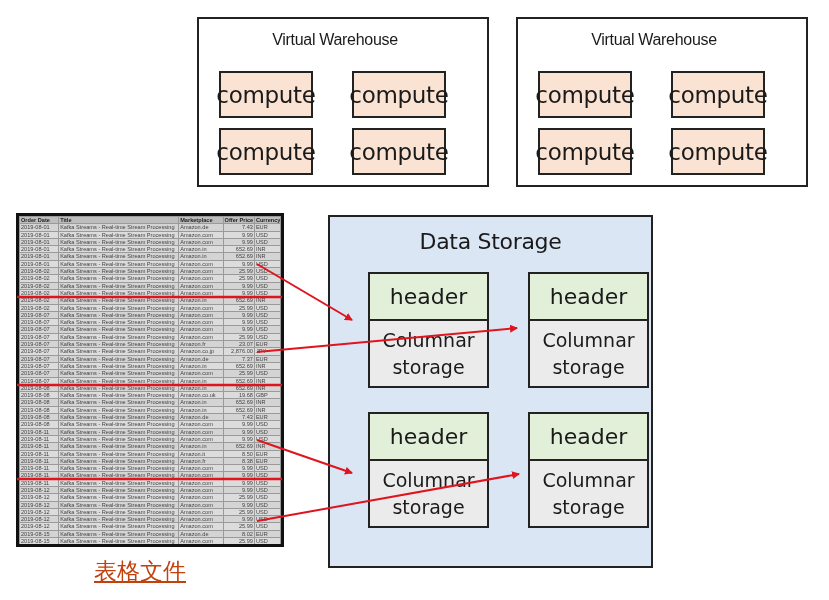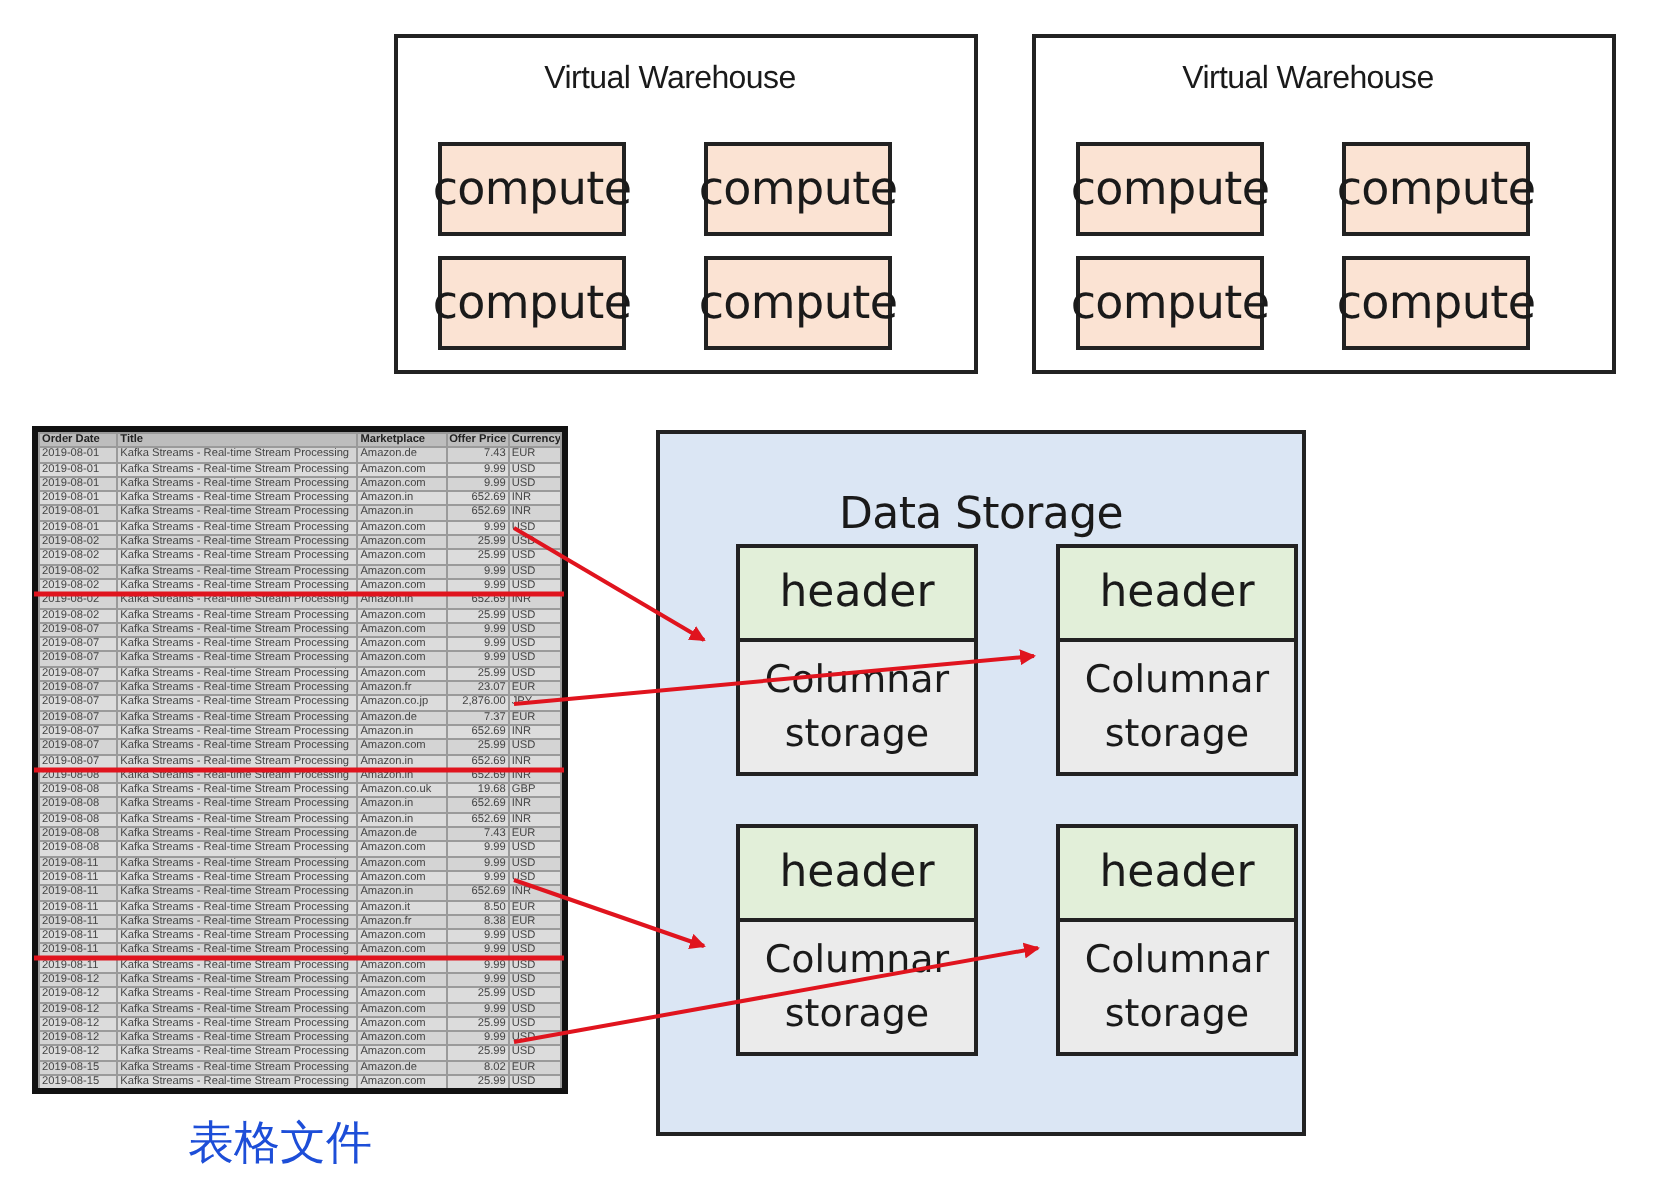--- a/index.html
+++ b/index.html
@@ -6,34 +6,34 @@
   body { width:829px; height:600px; position:relative; overflow:hidden; font-family:"DejaVu Sans", sans-serif; }
   .vw { position:absolute; top:17px; width:292px; height:170px; border:2px solid #222; background:#fff; box-sizing:border-box; }
   .vw1 { left:197px; }
   .vw2 { left:516px; }
   .vw-title { position:absolute; left:0; right:16px; top:12px; text-align:center; font-size:16px; color:#1a1a1a; font-family:Liberation Sans, sans-serif; letter-spacing:-0.3px; }
   .compute { position:absolute; width:94px; height:47px; background:#fbe3d3; border:2px solid #222; box-sizing:border-box; display:flex; align-items:center; justify-content:center; font-size:23px; color:#1a1a1a; letter-spacing:-0.3px; }
   .c0 { left:20px; top:52px; } .c1 { left:153px; top:52px; }
   .c2 { left:20px; top:109px; } .c3 { left:153px; top:109px; }
 
   .ds { position:absolute; left:328px; top:215px; width:325px; height:353px; background:#dbe6f4; border:2px solid #222; box-sizing:border-box; }
-  .ds-title { position:absolute; left:0; right:0; top:12px; text-align:center; font-size:22px; color:#1a1a1a; letter-spacing:-0.3px;margin-top:16px; }
+  .ds-title { position:absolute; left:0; right:0; top:12px; text-align:center; font-size:22px; color:#1a1a1a; letter-spacing:-0.3px; }
   .block { position:absolute; width:121px; height:116px; border:2px solid #222; box-sizing:border-box; background:#ebebeb; }
   .block .hdr { height:45px; background:#e2efd9; border-bottom:2px solid #222; display:flex; align-items:center; justify-content:center; font-size:22px; color:#1a1a1a; }
   .block .col { text-align:center; font-size:19px; line-height:27px; color:#1a1a1a; padding-top:6px; }
   .b0 { left:38px; top:55px; } .b1 { left:198px; top:55px; }
   .b2 { left:38px; top:195px; } .b3 { left:198px; top:195px; }
 
   .sheet { position:absolute; left:16px; top:213px; width:268px; height:334px; border:3px solid #111; box-sizing:border-box; background:#fff; overflow:hidden; }
   .sheet table { border-collapse:collapse; width:100%; table-layout:fixed; font-family:"Liberation Sans", sans-serif; font-size:5.6px; color:#444; }
   .sheet td, .sheet th { border:1px solid #9a9a9a; padding:0 1px; height:6.3px; line-height:6.3px; white-space:nowrap; overflow:hidden; background:#d4d4d4; }
   .sheet th { background:#bdbdbd; color:#222; text-align:left; font-weight:bold; }
   .sheet td.num { text-align:right; }
   .sheet tr:nth-child(even) td { background:#dcdcdc; }
-  .caption { position:absolute; left:70px; top:556px; width:140px; text-align:center; font-size:23px; color:#1d4ed8; font-family:"DejaVu Sans", sans-serif; }
+  .caption { position:absolute; left:70px; top:556px; width:140px; text-align:center; font-size:23px; color:#c2410c; font-family:"DejaVu Sans", sans-serif;text-decoration:underline; }
   svg.overlay { position:absolute; left:0; top:0; width:829px; height:600px; pointer-events:none; }
 </style>
 </head>
 <body>
 
 <div class="vw vw1">
   <div class="vw-title">Virtual Warehouse</div>
   <div class="compute c0">compute</div>
   <div class="compute c1">compute</div>
   <div class="compute c2">compute</div>

